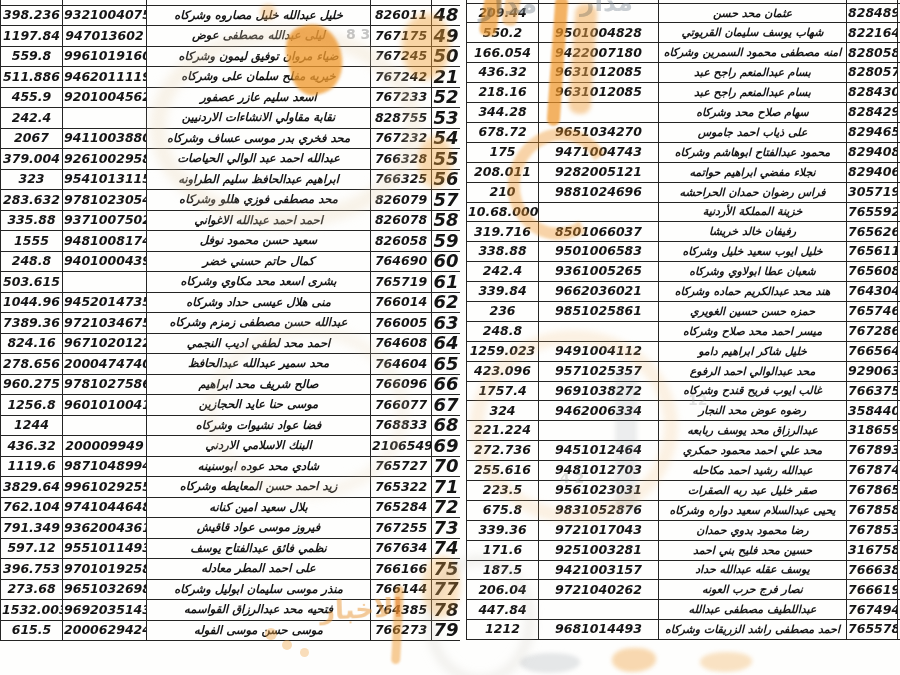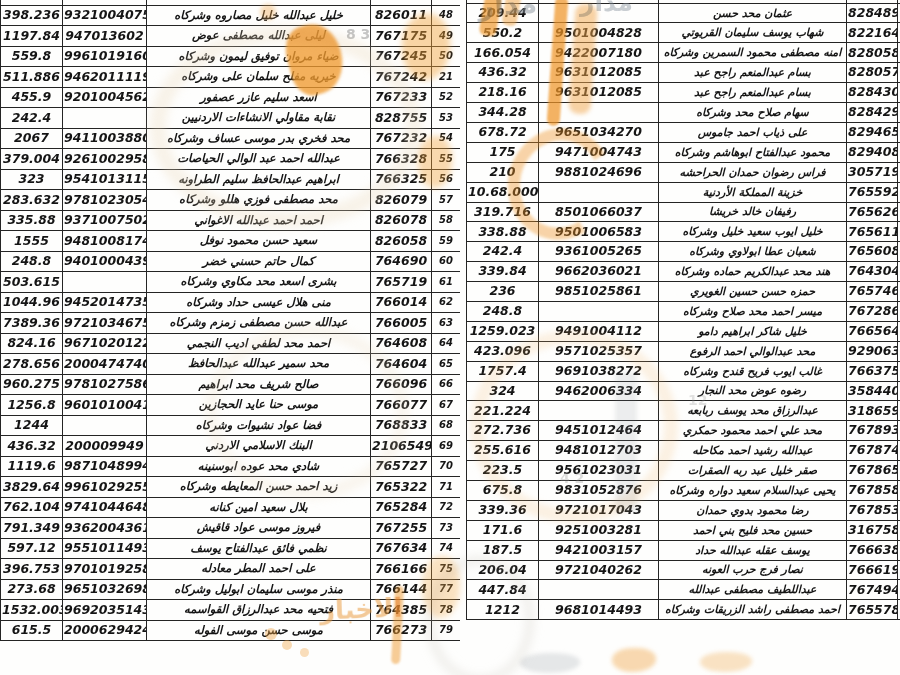--- a/index.html
+++ b/index.html
@@ -20,21 +20,21 @@
     text-align:center;vertical-align:middle;
     color:#151515;font-weight:700;line-height:1;
     overflow:hidden;white-space:nowrap;background:transparent;
   }
   #right-wrap td{height:18.9px;}
   tr.sliver td{height:4.6px;border-top:none;}
   #right-wrap tr.sliver td{height:2.6px;}
   td.num{font-size:12.5px;direction:ltr;font-family:"DejaVu Sans","Liberation Sans",sans-serif;}
   td.name{font-size:11.5px;direction:rtl;}
   #right-wrap td.name{font-size:11px;}
-  td.serial{font-size:10px;}
+  td.serial{font-size:18px;}
   td.stub{border-left:1.4px solid #242424;}
   
   .wm{position:absolute;inset:0;z-index:3;pointer-events:none;}
   .wm *{position:absolute;mix-blend-mode:multiply;}
   .blob{border-radius:50% 45% 55% 50%;}
   .wm-wedge{left:288px;top:24px;width:54px;height:70px;background:#f09a2e;opacity:.78;transform:rotate(-15deg);filter:blur(1.5px);border-radius:45% 55% 60% 40%;}
   .wm-dot1{left:260px;top:4px;width:16px;height:16px;background:#f0a84e;opacity:.4;border-radius:50%;filter:blur(2px);}
   .wm-bloba{left:402px;top:14px;width:48px;height:66px;background:#f2a237;opacity:.45;filter:blur(3px);}
   .wm-blobb{left:418px;top:136px;width:34px;height:52px;background:#f2a237;opacity:.4;filter:blur(3px);}
   .wm-bar1{left:482px;top:-6px;width:17px;height:42px;background:#ef9a30;opacity:.7;transform:rotate(10deg);border-radius:6px;filter:blur(1px);}
@@ -373,20 +373,27 @@
           <td class="stub"></td>
         </tr>
         <tr>
           <td class="num amount">175</td>
           <td class="num id">9471004743</td>
           <td class="name">محمود عبدالفتاح ابوهاشم وشركاه</td>
           <td class="num case">829408</td>
           <td class="stub"></td>
         </tr>
         <tr>
+          <td class="num amount">208.011</td>
+          <td class="num id">9282005121</td>
+          <td class="name">نجلاء مفضي ابراهيم حواتمه</td>
+          <td class="num case">829406</td>
+          <td class="stub"></td>
+        </tr>
+        <tr>
           <td class="num amount">210</td>
           <td class="num id">9881024696</td>
           <td class="name">فراس رضوان حمدان الحراحشه</td>
           <td class="num case">3057195</td>
           <td class="stub"></td>
         </tr>
         <tr>
           <td class="num amount">10.68.000</td>
           <td class="num id"></td>
           <td class="name">خزينة المملكة الأردنية</td>

